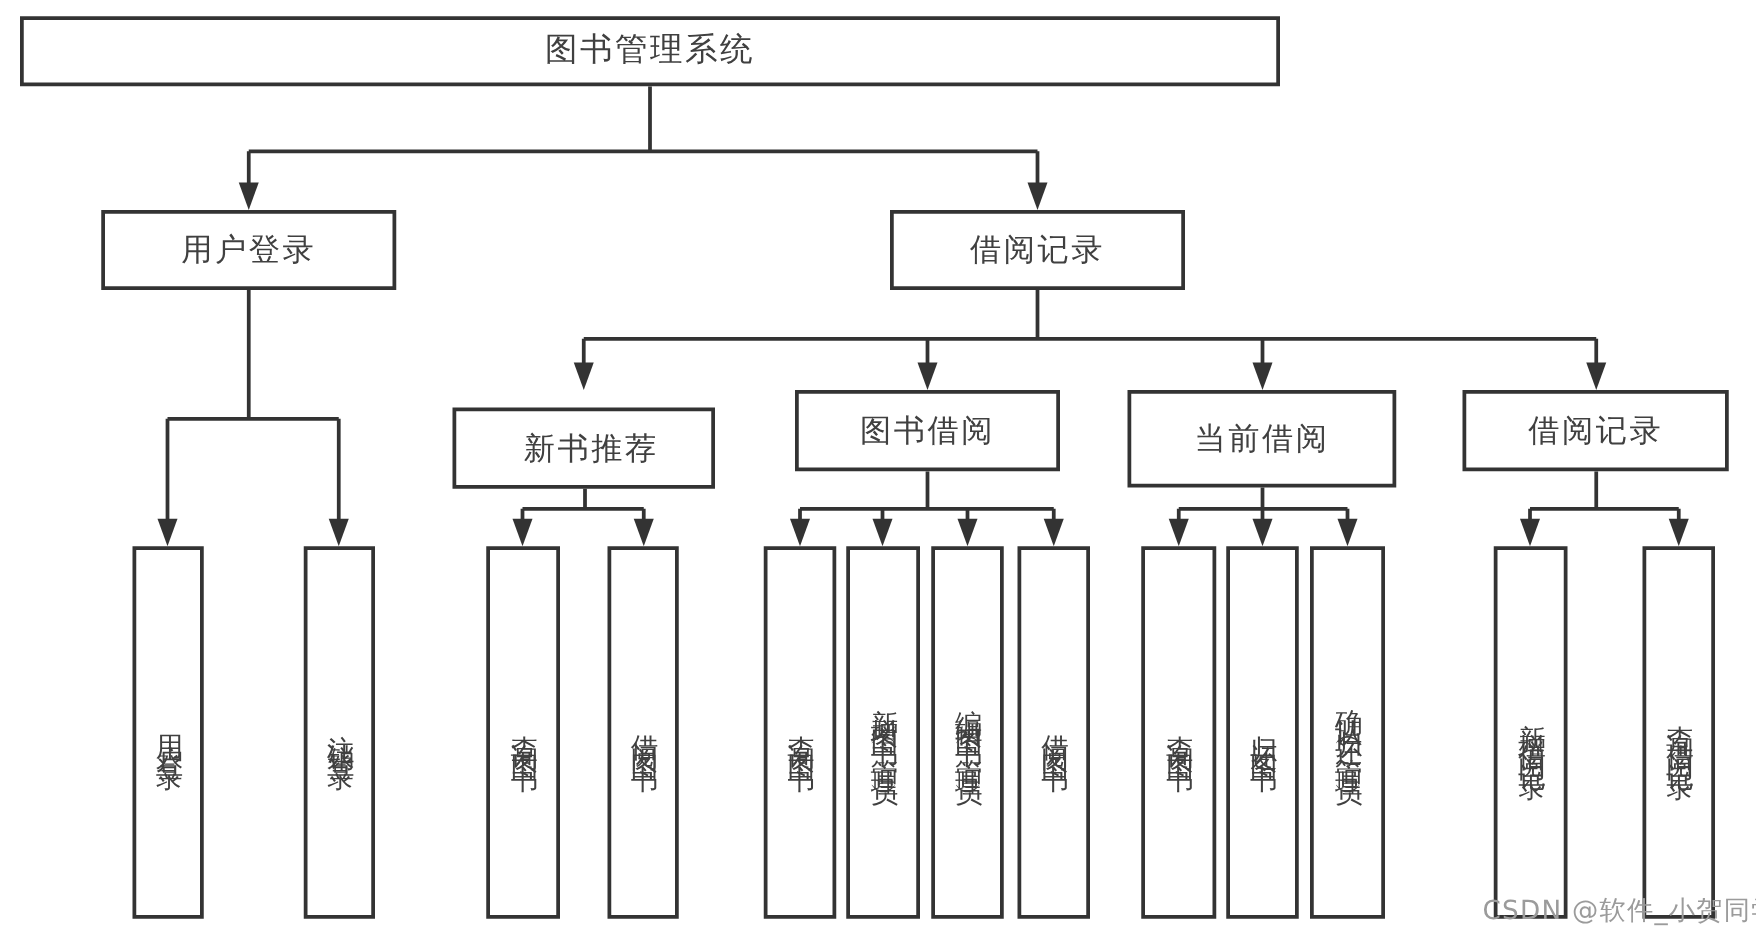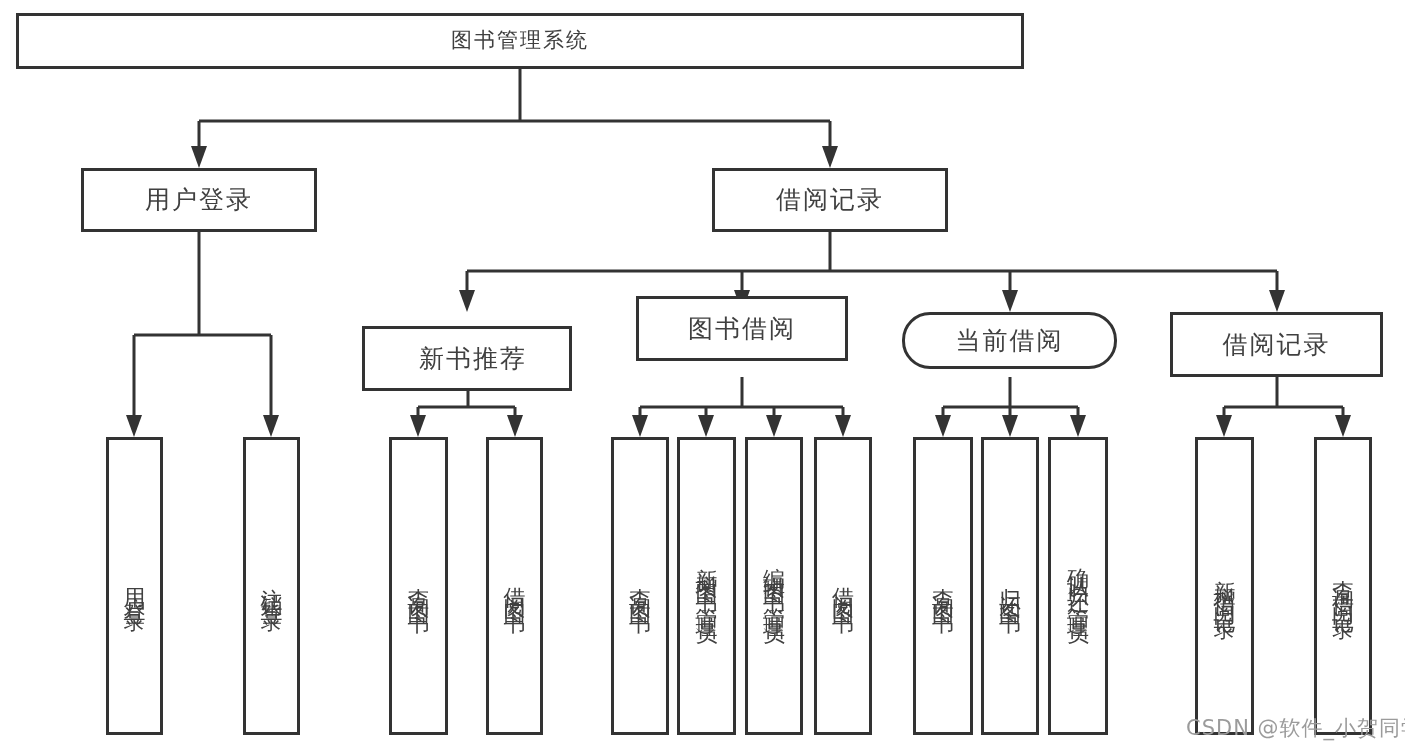--- a/index.html
+++ b/index.html
@@ -26,21 +26,21 @@
     border: 3px solid #333333;
     display: flex;
     align-items: center;
     justify-content: center;
     color: #404040;
     font-size: 25px;
     letter-spacing: 2px;
     text-align: center;
     line-height: 1.2;
   }
-  .node.root { font-size: 21px; text-align: center; }
+  .node.root { font-size: 26px; text-align: center; }
   .node.leaf {
     writing-mode: vertical-rl;
     text-orientation: mixed;
     font-size: 22px;
     letter-spacing: 8px;
     line-height: 1.0;
   }
   .watermark {
     position: absolute;
     left: 1186px;
@@ -105,22 +105,22 @@
       <polygon points="1335,415 1351,415 1343,437"></polygon>
     </g>
   </svg>
 
   <div class="node root" style="left:16px; top:13px; width:1008px; height:56px;">图书管理系统</div>
 
   <div class="node" style="left:81px; top:168px; width:236px; height:64px;">用户登录</div>
   <div class="node" style="left:712px; top:168px; width:236px; height:64px;">借阅记录</div>
 
   <div class="node" style="left:362px; top:326px; width:210px; height:65px;padding-left:12px;">新书推荐</div>
-  <div class="node" style="left:636px; top:296px; width:212px; height:65px;">图书借阅</div>
-  <div class="node" style="left:902px; top:312px; width:215px; height:57px;border-radius:28px;">当前借阅</div>
+  <div class="node" style="left:636px; top:312px; width:212px; height:65px;">图书借阅</div>
+  <div class="node" style="left:902px; top:312px; width:215px; height:78px;">当前借阅</div>
   <div class="node" style="left:1170px; top:312px; width:213px; height:65px;">借阅记录</div>
 
   <div class="node leaf" style="left:106px; top:437px; width:57px; height:298px;">用户登录</div>
   <div class="node leaf" style="left:243px; top:437px; width:57px; height:298px;">注销登录</div>
 
   <div class="node leaf" style="left:389px; top:437px; width:59px; height:298px;">查询图书</div>
   <div class="node leaf" style="left:486px; top:437px; width:57px; height:298px;">借阅图书</div>
 
   <div class="node leaf" style="left:611px; top:437px; width:58px; height:298px;">查询图书</div>
   <div class="node leaf" style="left:677px; top:437px; width:59px; height:298px;">新增图书（管理员）</div>

